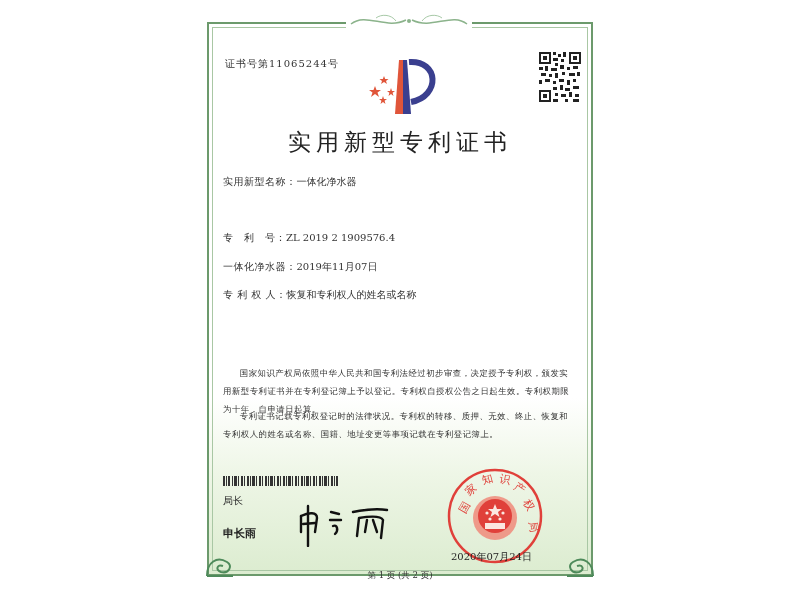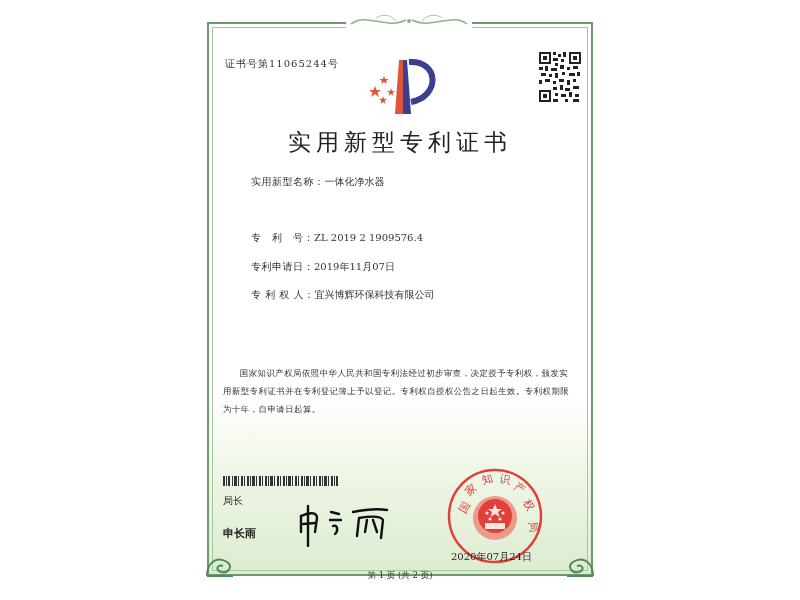--- a/index.html
+++ b/index.html
@@ -11,21 +11,21 @@
   .cert-inner { position:absolute; left:3px; top:3px; right:3px; bottom:3px; border:1px solid #a9c7a4; }
   .ornament-top { position:absolute; left:137px; top:-12px; width:126px; height:18px; background:#fff; }
   .corner { position:absolute; width:34px; height:30px; }
   .corner.bl { left:-6px; bottom:-6px; }
   .corner.br { right:-6px; bottom:-6px; }
   .cert-no { position:absolute; left:16px; top:33px; font-size:10px; letter-spacing:1px; color:#333; }
   .logo { position:absolute; left:160px; top:32px; width:70px; height:60px; }
   .qr { position:absolute; left:330px; top:28px; width:42px; height:50px; }
   .title { position:absolute; left:0; right:0; top:103px; text-align:center; font-size:23px;
            letter-spacing:5px; color:#222; font-family:"DejaVu Sans","Liberation Sans",sans-serif; }
-  .field { position:absolute; left:14px; font-size:10px; color:#333; white-space:nowrap;margin-left:28px; }
+  .field { position:absolute; left:14px; font-size:10px; color:#333; white-space:nowrap; }
   .field .lbl { display:inline-block; letter-spacing:0.5px; }
   .field.r1 { top:151px; }
   .field.r2 { top:179px; }
   .field.r3 { top:207px; }
   .field.r4 { top:236px; }
   .field.r5 { top:264px; }
   .field.r6 { top:292px; }
   .field.r7 { top:320px; }
   .field2 { position:absolute; left:163px; top:320px; font-size:10px; color:#333; white-space:nowrap; }
   .para { position:absolute; left:14px; width:352px; font-size:8.4px; line-height:18px; color:#333;
@@ -126,27 +126,28 @@
 
   <div class="title">实用新型专利证书</div>
 
   <div class="field r1">
     <span class="lbl">实用新型名称：</span><span>一体化净水器</span>
   </div>
   <div class="field r3">
     <span class="lbl">专　利　号：</span><span>ZL 2019 2 1909576.4</span>
   </div>
   <div class="field r4">
-    <span class="lbl">专利申请日：</span><span>2019年11月07日</span>
+    <span class="lbl">一体化净水器：</span><span>2019年11月07日</span>
   </div>
   <div class="field r5">
-    <span class="lbl">专 利 权 人：</span><span>宜兴博辉环保科技有限公司</span>
+    <span class="lbl">专 利 权 人：</span><span>恢复和专利权人的姓名或名称</span>
   </div>
 
   <div class="para p1">国家知识产权局依照中华人民共和国专利法经过初步审查，决定授予专利权，颁发实用新型专利证书并在专利登记簿上予以登记。专利权自授权公告之日起生效。专利权期限为十年，自申请日起算。</div>
+  <div class="para p2">专利证书记载专利权登记时的法律状况。专利权的转移、质押、无效、终止、恢复和专利权人的姓名或名称、国籍、地址变更等事项记载在专利登记簿上。</div>
 
   <svg class="barcode" viewBox="0 0 115 10" preserveAspectRatio="none">
     <g fill="#333">
       <rect x="0" y="0" width="2" height="10"></rect>
         <rect x="3" y="0" width="1" height="10"></rect>
         <rect x="5" y="0" width="2" height="10"></rect>
       <rect x="9" y="0" width="1" height="10"></rect>
         <rect x="11" y="0" width="3" height="10"></rect>
         <rect x="15" y="0" width="1" height="10"></rect>
       <rect x="18" y="0" width="2" height="10"></rect>

